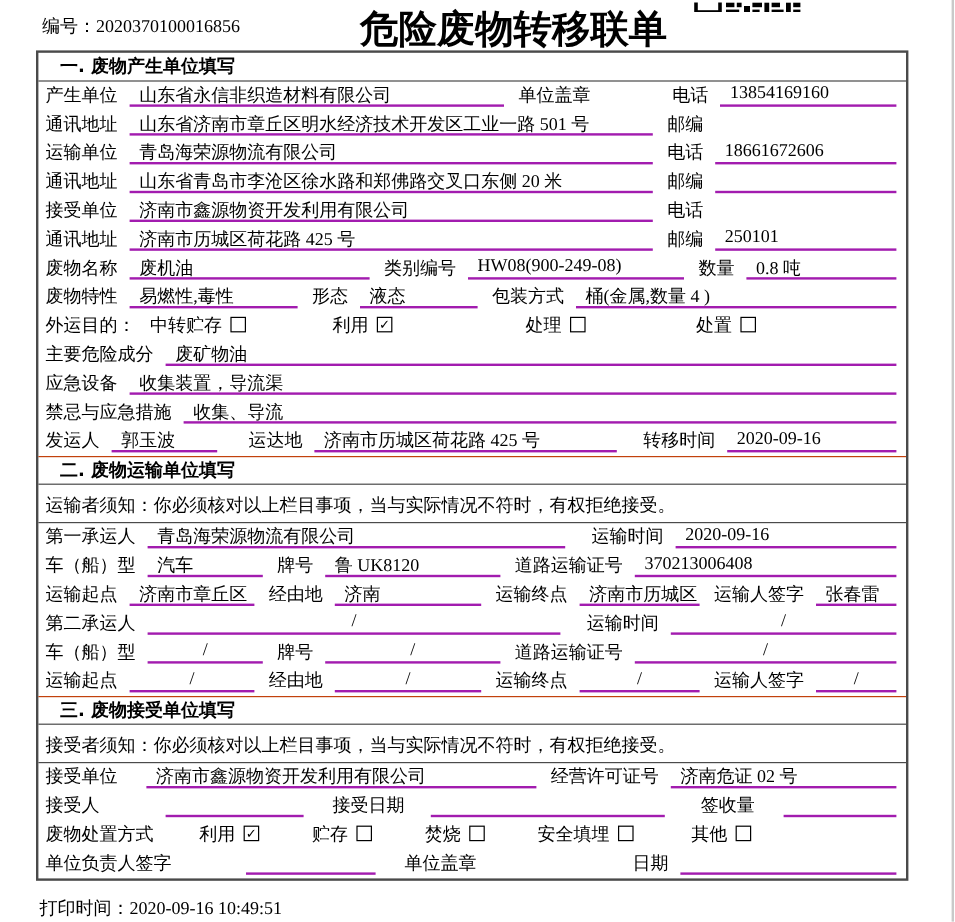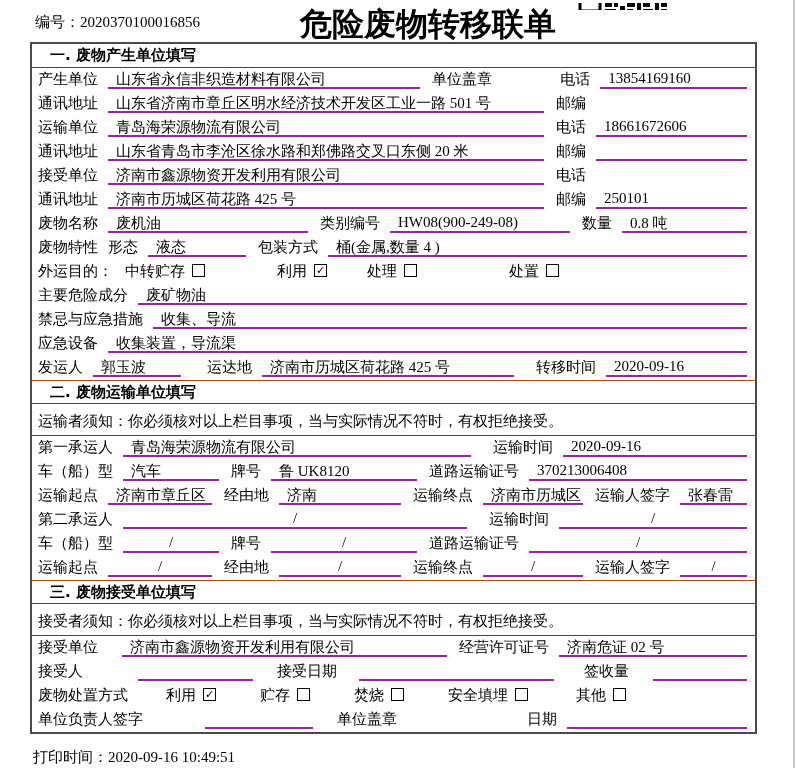--- a/index.html
+++ b/index.html
@@ -125,59 +125,60 @@
     <span class="lbl">废物名称</span>
     <span class="field" style="width:200px">废机油</span>
     <span class="lbl">类别编号</span>
     <span class="field" style="width:180px">HW08(900-249-08)</span>
     <span class="lbl">数量</span>
     <span class="field grow">0.8 吨</span>
   </div>
 
   <div class="row">
     <span class="lbl">废物特性</span>
+    <span class="field" style="width:140px">易燃性,毒性</span>
     <span class="lbl">形态</span>
     <span class="field" style="width:98px">液态</span>
     <span class="lbl">包装方式</span>
     <span class="field grow">桶(金属,数量 4 )</span>
   </div>
 
   <div class="row">
     <span class="lbl">外运目的：</span>
     <span class="cbgroup" style="margin-left:2px">
       <span>中转贮存</span>
       <span class="cb"></span>
     </span>
     <span class="cbgroup" style="margin-left:72px">
       <span>利用</span>
       <span class="cb">✓</span>
     </span>
-    <span class="cbgroup" style="margin-left:40px">
+    <span class="cbgroup" style="margin-left:111px">
       <span>处理</span>
       <span class="cb"></span>
     </span>
     <span class="cbgroup" style="margin-left:92px">
       <span>处置</span>
       <span class="cb"></span>
     </span>
   </div>
 
   <div class="row">
     <span class="lbl">主要危险成分</span>
     <span class="field grow">废矿物油</span>
   </div>
 
   <div class="row">
+    <span class="lbl">应急设备</span>
+    <span class="field grow">收集装置，导流渠</span>
+  </div>
+
+  <div class="row">
     <span class="lbl">禁忌与应急措施</span>
     <span class="field grow">收集、导流</span>
-  </div>
-
-  <div class="row">
-    <span class="lbl">应急设备</span>
-    <span class="field grow">收集装置，导流渠</span>
   </div>
 
   <div class="row">
     <span class="lbl">发运人</span>
     <span class="field" style="width:88px">郭玉波</span>
     <span class="lbl" style="margin-left:14px">运达地</span>
     <span class="field" style="width:252px">济南市历城区荷花路 425 号</span>
     <span class="lbl" style="margin-left:10px">转移时间</span>
     <span class="field grow">2020-09-16</span>
   </div>

